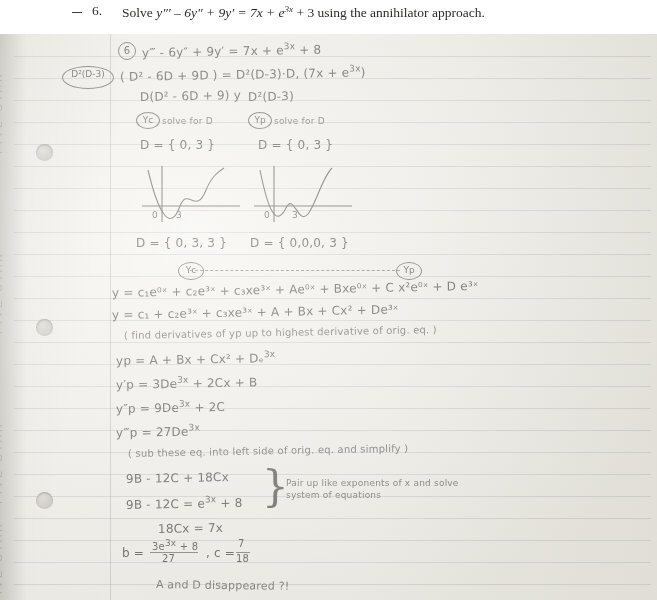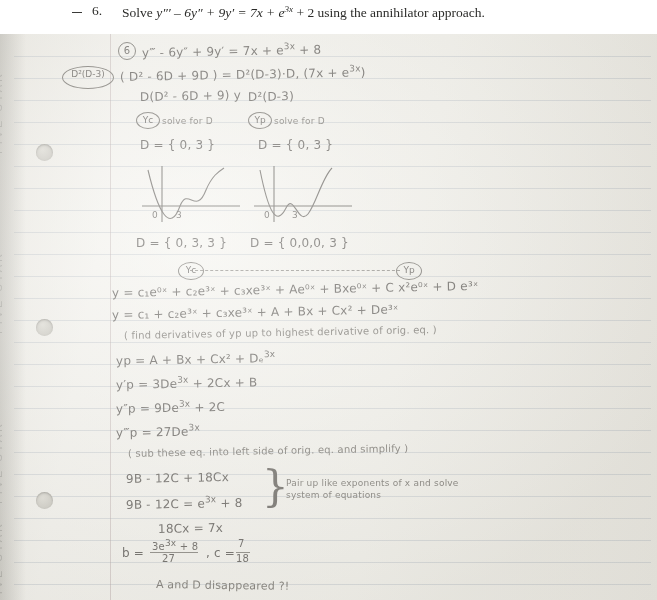--- a/index.html
+++ b/index.html
@@ -165,21 +165,21 @@
 </style>
 </head>
 <body>
 
 <div id="page">
 
   <div class="header">
     <div class="header-dash"></div>
     <div class="header-num">6.</div>
     <div class="header-text">
-      <span>Solve </span><i>y″′ – 6y″ + 9y′ = 7x + e</i><i><sup class="sm">3x</sup></i><span> + 2 using the annihilator approach.</span>
+      <span>Solve </span><i>y″′ – 6y″ + 9y′ = 7x + e</i><i><sup class="sm">3x</sup></i><span> + 3 using the annihilator approach.</span>
     </div>
   </div>
 
   <div class="sheet">
 
     <div class="rules" id="rules">
         <div class="rule" style="top: 22px;"></div>
         <div class="rule" style="top: 44px;"></div>
         <div class="rule" style="top: 66px;"></div>
         <div class="rule" style="top: 88px;"></div>

